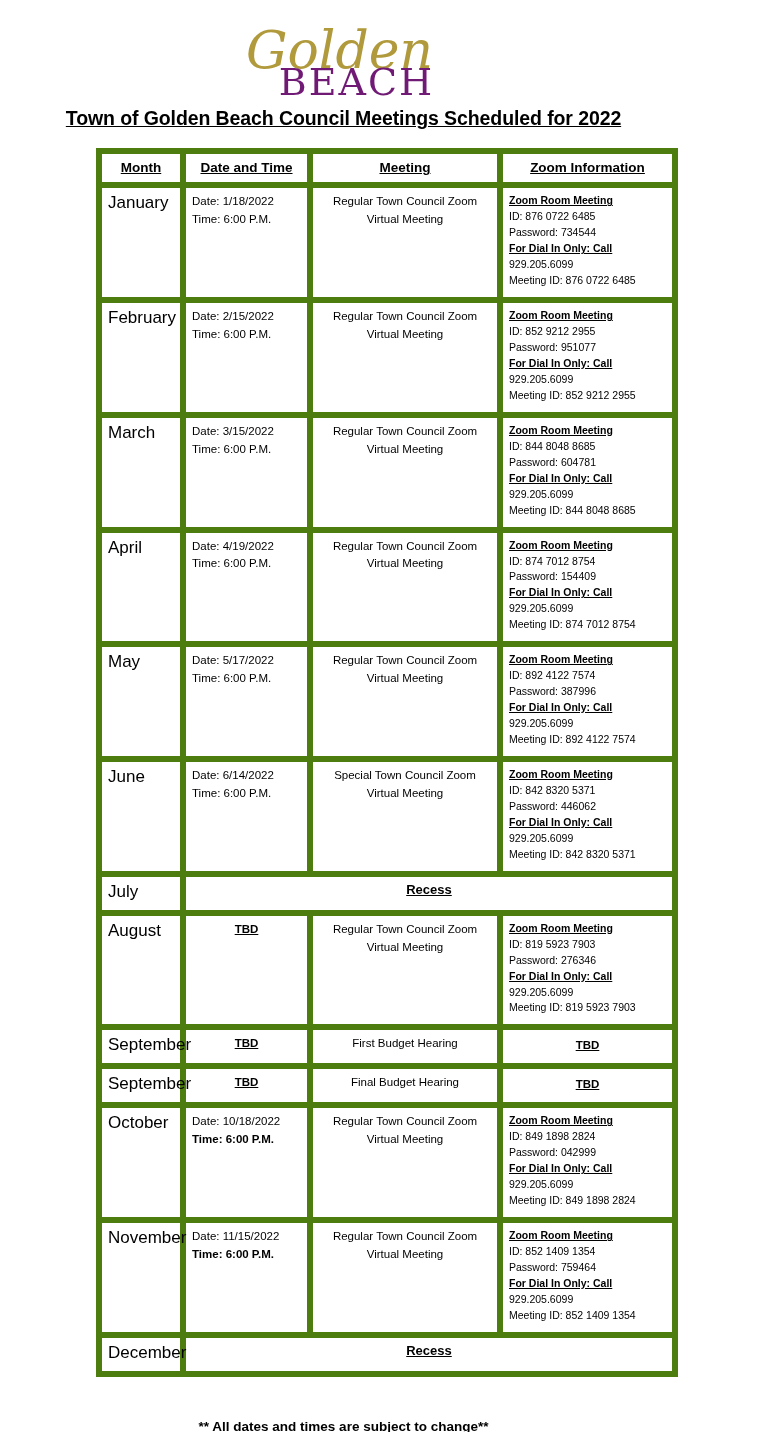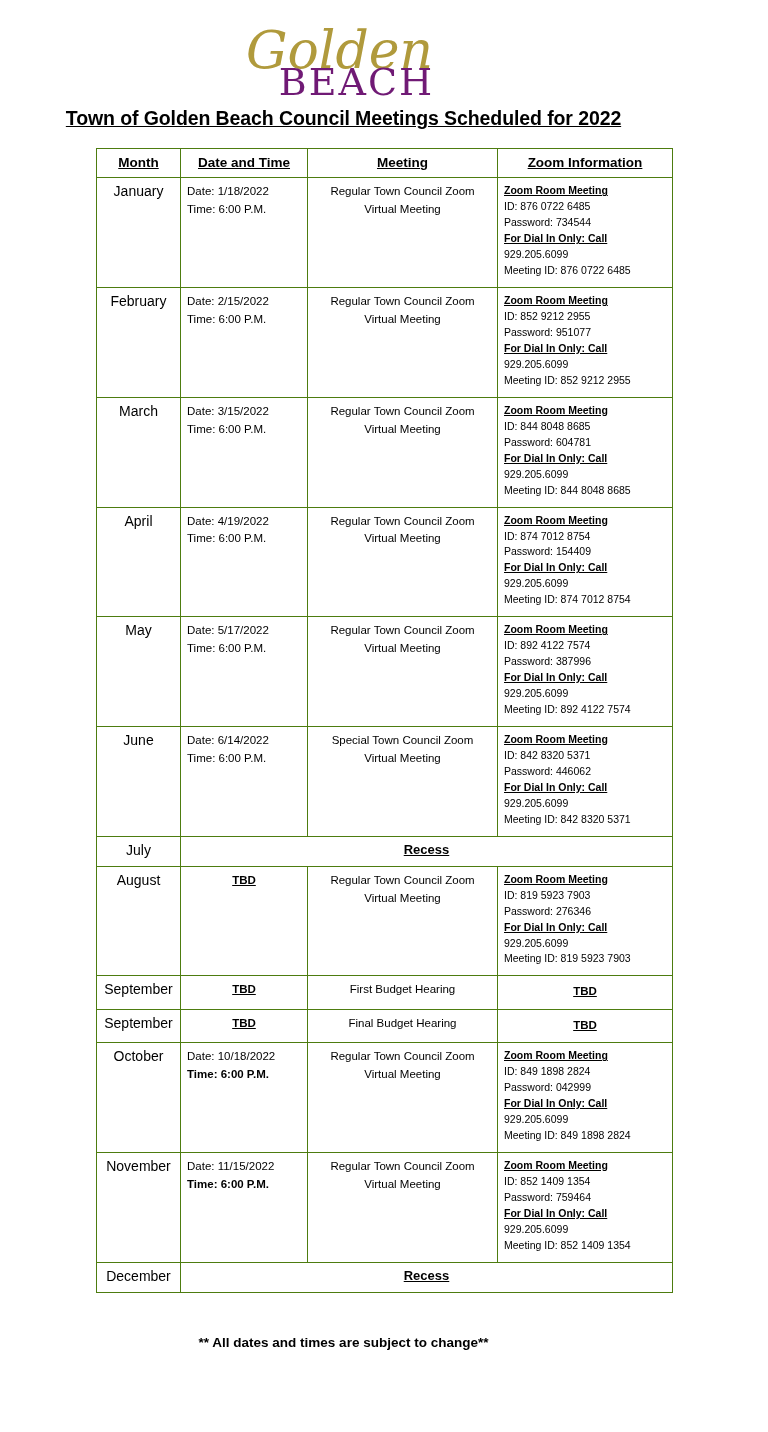--- a/index.html
+++ b/index.html
@@ -64,42 +64,41 @@
     box-sizing: border-box;
   }
   table.schedule {
     width: 576px;
     border-collapse: collapse;
     table-layout: fixed;
     font-size: 11.5px;
   }
   table.schedule th,
   table.schedule td {
-    border: 1px solid #4d7c0f;
+    border: 6px solid #4d7c0f;
     vertical-align: top;
     padding: 5px 6px 8px 6px;
   }
   table.schedule th {
     text-align: center;
     font-size: 13.5px;
     font-weight: bold;
     padding-top: 6px;
     padding-bottom: 7px;
   }
   th .hdr {
     text-decoration: underline;
   }
   col.c-month { width: 84px; }
   col.c-date  { width: 127px; }
   col.c-meet  { width: 190px; }
   col.c-zoom  { width: 175px; }
 
   td.month {
-    text-align: center;
-    font-size: 14px;
+    font-size: 17px;
     padding-top: 7px;
   }
   td.date {
     text-align: left;
     font-size: 11.5px;
     padding-top: 7px;
     padding-left: 9px;
     line-height: 1.55;
   }
   td.date.center {

